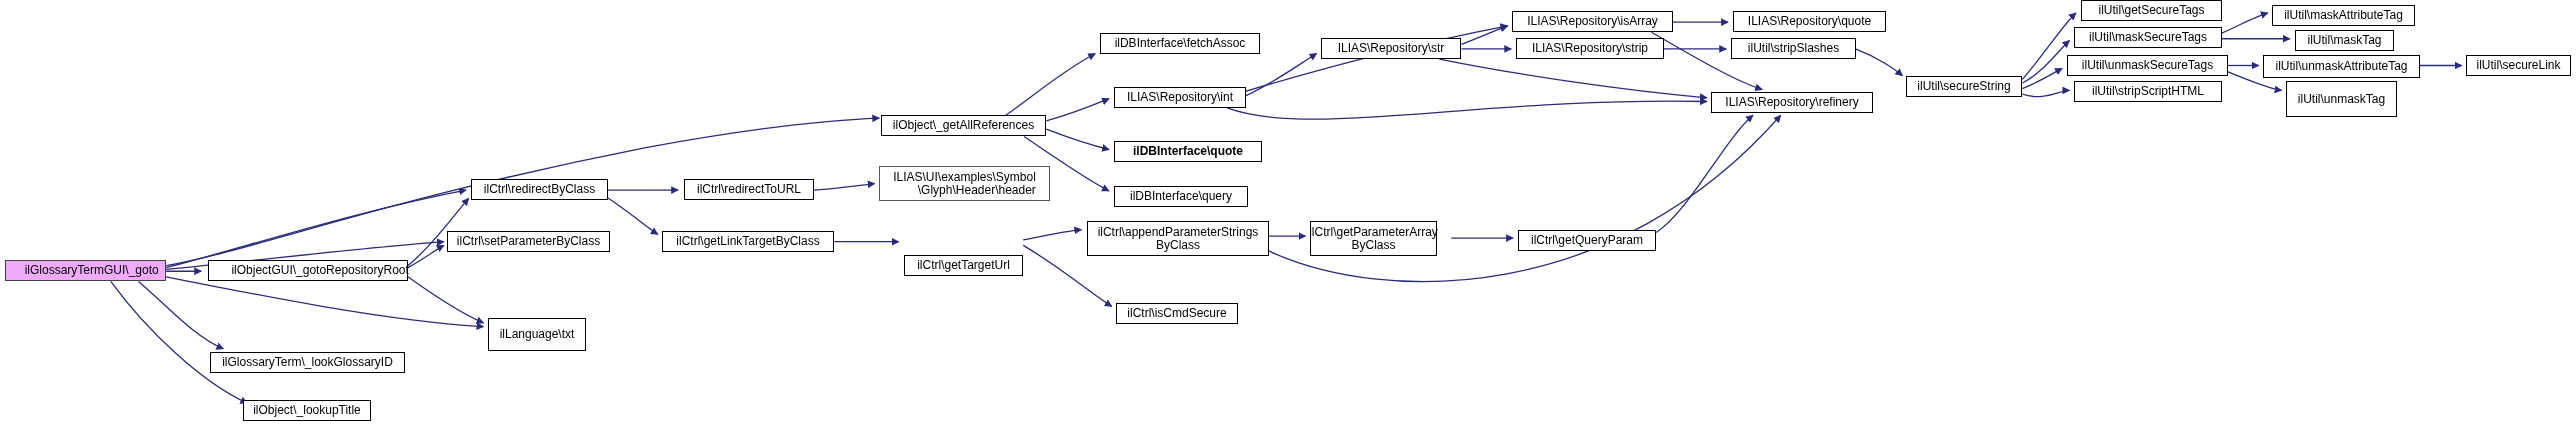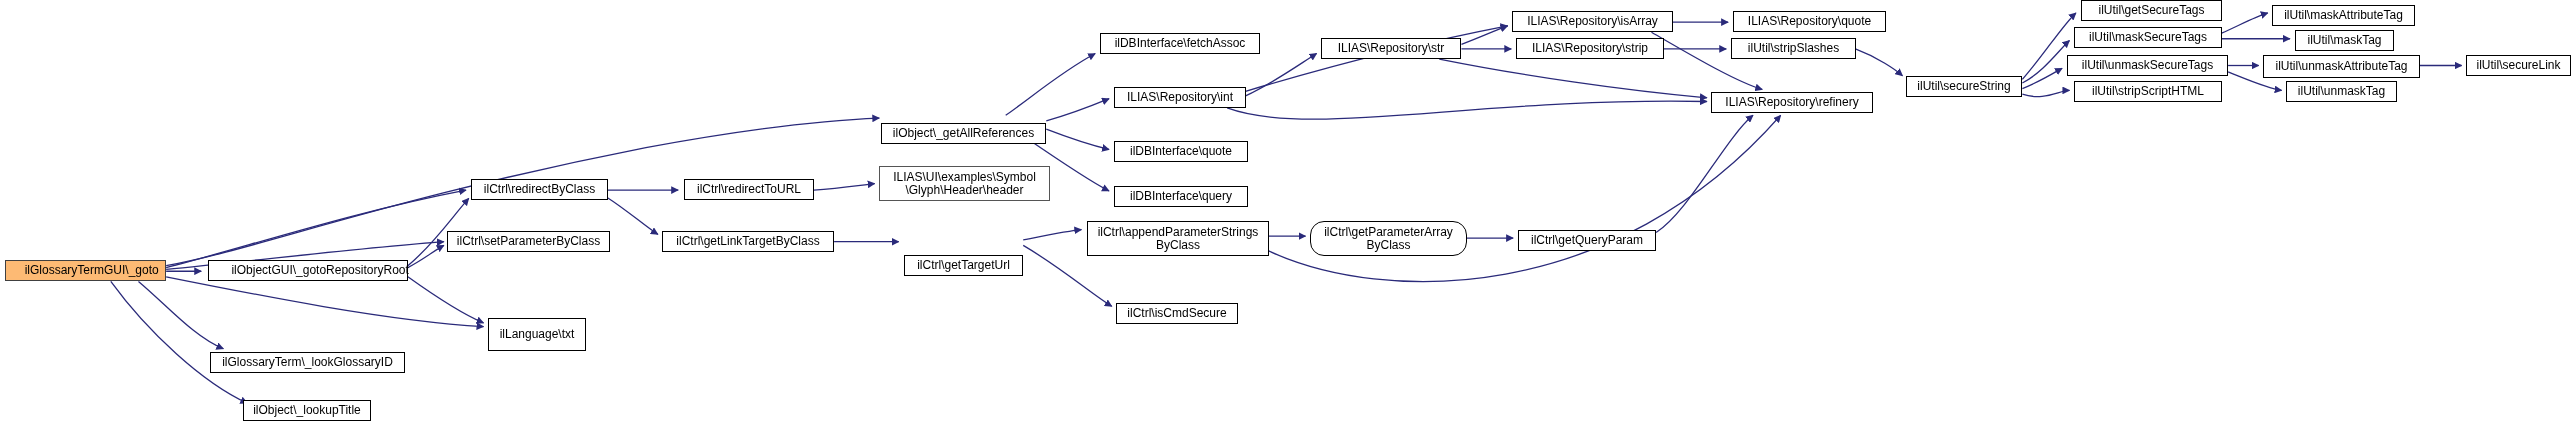--- a/index.html
+++ b/index.html
@@ -15,22 +15,22 @@
     font-family:"Liberation Sans",sans-serif;
     font-size:12px;
     line-height:1.08;
     display:flex;
     align-items:center;
     justify-content:center;
     text-align:center;
     white-space:pre-line;
     padding:0 2.8px;
   }
-  .node.current{background:#fdba74;border:0.9px solid #404040;padding-left:16px;}
-  .node.thick{border:0.9px solid #555555;}
+  .node.current{background:#f0abfc;border:0.9px solid #404040;padding-left:16px;}
+  .node.thick{border:0.9px solid #555555;text-align:right;}
 </style>
 </head>
 <body>
 
 <div id="graph-root">
   <svg class="edges" viewBox="0 0 2792 465" xmlns="http://www.w3.org/2000/svg">
     <defs>
       <marker id="arrow" viewBox="0 0 10 10" refX="9" refY="5" markerWidth="6" markerHeight="6" orient="auto-start-reverse">
         <path d="M 0 0 L 10 5 L 0 10 z" fill="#2a2a7a"></path>
       </marker>
@@ -82,47 +82,47 @@
       </g>
   </svg>
   <div id="node-layer">
       <div class="node current" style="left: 4.6px; top: 260px; width: 161px; height: 21px;">ilGlossaryTermGUI\_goto</div>
       <div class="node" style="left: 208px; top: 260px; width: 200px; height: 21px; padding-left: 27px;">ilObjectGUI\_gotoRepositoryRoot</div>
       <div class="node" style="left: 471px; top: 179px; width: 137px; height: 21px;">ilCtrl\redirectByClass</div>
       <div class="node" style="left: 447px; top: 231px; width: 163px; height: 21px;">ilCtrl\setParameterByClass</div>
       <div class="node" style="left: 488px; top: 318px; width: 98px; height: 33px;">ilLanguage\txt</div>
       <div class="node" style="left: 210px; top: 352px; width: 195px; height: 21px;">ilGlossaryTerm\_lookGlossaryID</div>
       <div class="node" style="left: 243px; top: 400px; width: 128px; height: 21px;">ilObject\_lookupTitle</div>
-      <div class="node" style="left: 881px; top: 115px; width: 165px; height: 21px; margin-top: 8px;">ilObject\_getAllReferences</div>
+      <div class="node" style="left: 881px; top: 115px; width: 165px; height: 21px;">ilObject\_getAllReferences</div>
       <div class="node" style="left: 684px; top: 179px; width: 130px; height: 21px;">ilCtrl\redirectToURL</div>
       <div class="node thick" style="left: 879px; top: 166px; width: 171px; height: 35px;">ILIAS\UI\examples\Symbol
 \Glyph\Header\header</div>
       <div class="node" style="left: 662px; top: 231px; width: 172px; height: 21px;">ilCtrl\getLinkTargetByClass</div>
       <div class="node" style="left: 904px; top: 231px; width: 119px; height: 21px; margin-top: 24px;">ilCtrl\getTargetUrl</div>
       <div class="node" style="left: 1100px; top: 33px; width: 160px; height: 21px;">ilDBInterface\fetchAssoc</div>
       <div class="node" style="left: 1114px; top: 87px; width: 132px; height: 21px;">ILIAS\Repository\int</div>
-      <div class="node" style="left: 1114px; top: 141px; width: 134px; height: 21px;">ilDBInterface\quote</div>
+      <div class="node" style="left: 1114px; top: 141px; width: 148px; height: 21px; font-weight: bold;">ilDBInterface\quote</div>
       <div class="node" style="left: 1114px; top: 186px; width: 134px; height: 21px;">ilDBInterface\query</div>
       <div class="node" style="left: 1087px; top: 221px; width: 182px; height: 35px;">ilCtrl\appendParameterStrings
 ByClass</div>
       <div class="node" style="left: 1116px; top: 303px; width: 122px; height: 21px;">ilCtrl\isCmdSecure</div>
       <div class="node" style="left: 1512px; top: 11px; width: 161px; height: 21px;">ILIAS\Repository\isArray</div>
       <div class="node" style="left: 1733px; top: 11px; width: 153px; height: 21px;">ILIAS\Repository\quote</div>
       <div class="node" style="left: 1321px; top: 38px; width: 140px; height: 21px;">ILIAS\Repository\str</div>
       <div class="node" style="left: 1516px; top: 38px; width: 148px; height: 21px;">ILIAS\Repository\strip</div>
       <div class="node" style="left: 1731px; top: 38px; width: 125px; height: 21px;">ilUtil\stripSlashes</div>
       <div class="node" style="left: 1711px; top: 92px; width: 162px; height: 21px;">ILIAS\Repository\refinery</div>
-      <div class="node" style="left: 1310px; top: 221px; width: 157px; height: 35px; border-radius: 14px;">ilCtrl\getParameterArray
+      <div class="node" style="left: 1310px; top: 221px; width: 127px; height: 35px;">ilCtrl\getParameterArray
 ByClass</div>
       <div class="node" style="left: 1518px; top: 230px; width: 138px; height: 21px;">ilCtrl\getQueryParam</div>
       <div class="node" style="left: 1906px; top: 76px; width: 116px; height: 21px;">ilUtil\secureString</div>
       <div class="node" style="left: 2081px; top: 0px; width: 141px; height: 21px;">ilUtil\getSecureTags</div>
       <div class="node" style="left: 2074px; top: 27px; width: 148px; height: 21px;">ilUtil\maskSecureTags</div>
       <div class="node" style="left: 2067px; top: 55px; width: 161px; height: 21px;">ilUtil\unmaskSecureTags</div>
       <div class="node" style="left: 2074px; top: 81px; width: 148px; height: 21px;">ilUtil\stripScriptHTML</div>
       <div class="node" style="left: 2272px; top: 4.6px; width: 143px; height: 21px;">ilUtil\maskAttributeTag</div>
       <div class="node" style="left: 2295px; top: 30px; width: 99px; height: 21px;">ilUtil\maskTag</div>
       <div class="node" style="left: 2263px; top: 55px; width: 157px; height: 23px;">ilUtil\unmaskAttributeTag</div>
-      <div class="node" style="left: 2286px; top: 81px; width: 111px; height: 21px;">ilUtil\unmaskTag</div>
+      <div class="node" style="left: 2286px; top: 81px; width: 111px; height: 36px;">ilUtil\unmaskTag</div>
       <div class="node" style="left: 2466px; top: 55px; width: 105px; height: 21px;">ilUtil\secureLink</div>
     </div>
 </div>
 
 
 </body></html>

